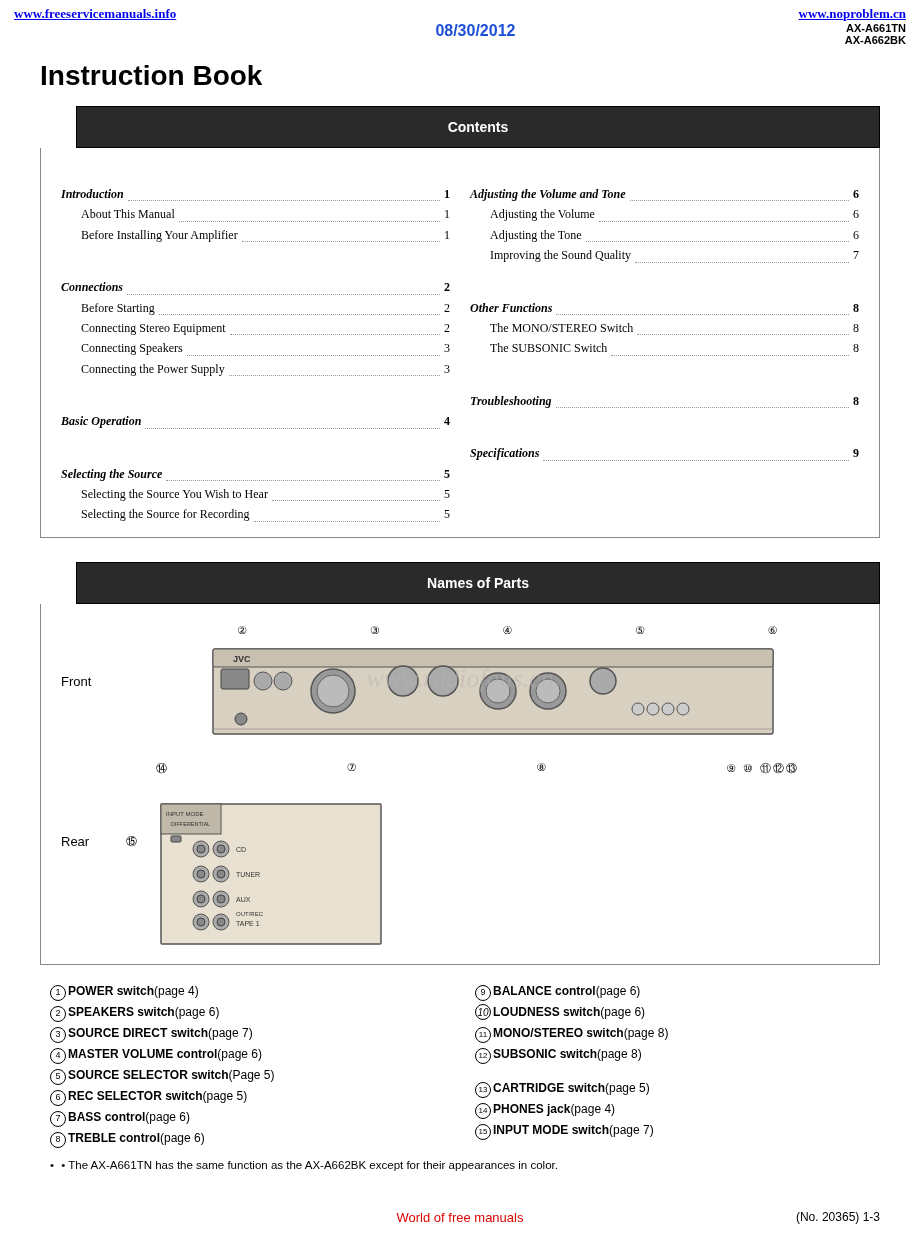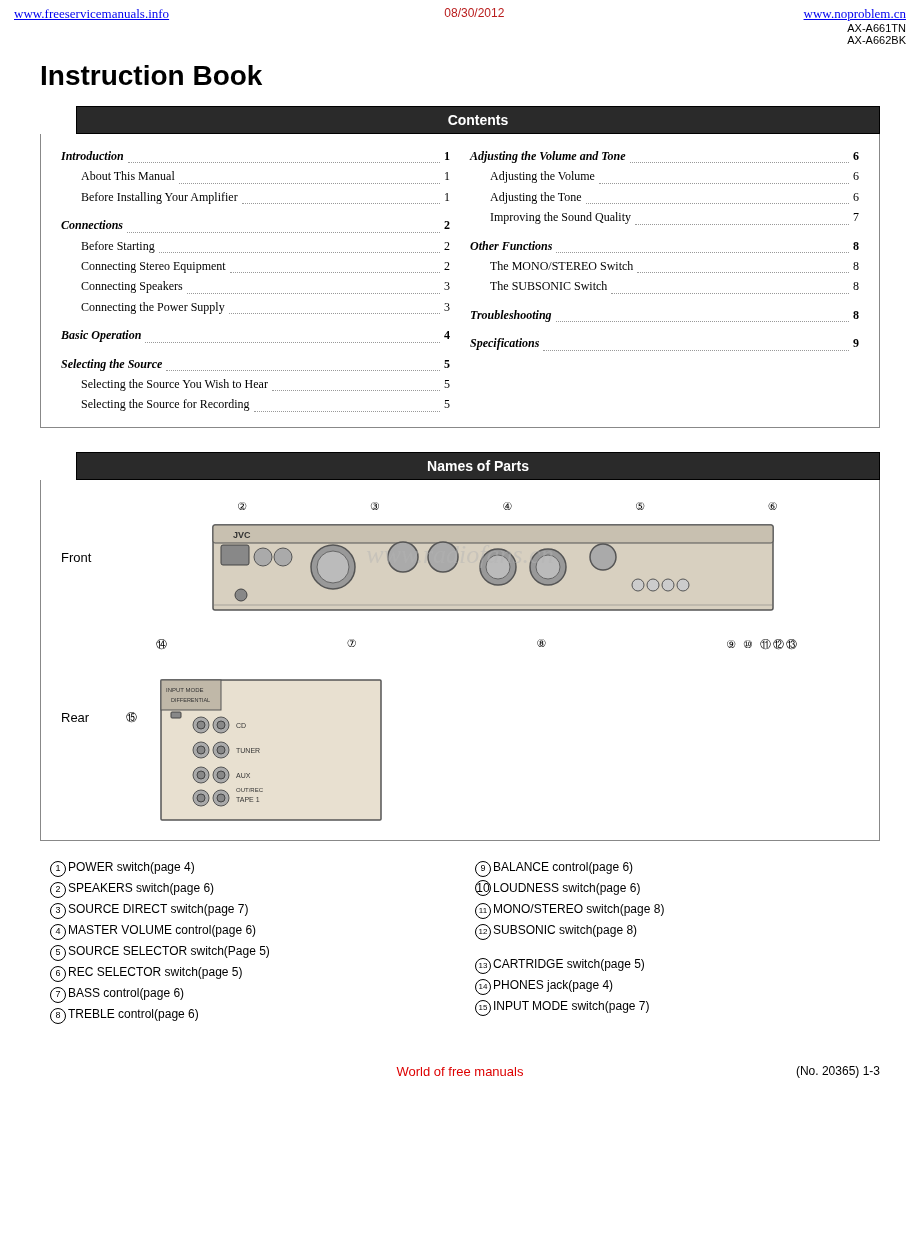--- a/index.html
+++ b/index.html
@@ -13,25 +13,27 @@
       position: relative;
     }
 
     
     .header {
       display: flex;
       justify-content: space-between;
       align-items: flex-start;
       padding: 6px 14px 2px 14px;
       border-bottom: none;
+      font-weight: bold;
     }
     .header-center {
-      font-size: 12px;
-      font-family: Arial, sans-serif;
-      color: #b91c1c;
+      font-size: 16px;
+      font-family: Arial, sans-serif;
+      color: #1d4ed8;
+      margin-top: 16px;
     }
     .header-right-block {
       text-align: right;
       margin-left: 24px;
     }
     .model-name {
       font-size: 11px;
       font-family: Arial, sans-serif;
       color: #000;
       text-align: right;
@@ -48,21 +50,21 @@
       font-family: Arial, sans-serif;
       margin-bottom: 14px;
       margin-top: 4px;
     }
 
     
     .section-header {
       background: #2a2a2a;
       color: #fff;
       text-align: center;
-      padding: 5px 0;
+      padding: 12px 0;
       font-size: 14px;
       font-weight: bold;
       font-family: Arial, sans-serif;
       border: 1px solid #000;
       margin-left: 36px;
     }
 
     .contents-table {
       border: 1px solid #888;
       border-top: none;
@@ -78,20 +80,21 @@
     .toc-entry {
       display: flex;
       justify-content: space-between;
       font-size: 12px;
       line-height: 1.7;
       color: #000;
     }
     .toc-entry.main-entry {
       font-style: italic;
       font-weight: bold;
+      margin-top: 24px;
     }
     .toc-entry.sub-entry {
       padding-left: 20px;
     }
     .toc-dots {
       flex: 1;
       border-bottom: 1px dotted #999;
       margin: 0 4px;
       margin-bottom: 3px;
     }
@@ -124,21 +127,21 @@
       flex: 1;
     }
     .parts-item {
       display: flex;
       align-items: baseline;
       font-size: 12px;
       line-height: 1.75;
       font-family: Arial, sans-serif;
     }
     .parts-bold {
-      font-weight: normal;
+      font-weight: bold;
     }
 
     .note-line {
       margin-top: 10px;
       font-size: 11.5px;
       font-family: Arial, sans-serif;
     }
     .note-bullet {
       margin-right: 4px;
     }
@@ -481,21 +484,21 @@
               <span> (page 6)</span>
           </div>
         </div>
         <div class="parts-col">
           <div class="parts-item">
             <span class="circled">9</span>
             <span class="parts-bold">BALANCE control</span>
               <span> (page 6)</span>
           </div>
           <div class="parts-item">
-            <span class="circled" style="font-size:12px;">10</span>
+            <span class="circled" style="font-size:10px;font-style:italic;">10</span>
             <span class="parts-bold">LOUDNESS switch</span>
               <span> (page 6)</span>
           </div>
           <div class="parts-item">
             <span class="circled" style="font-size:8px;">11</span>
             <span class="parts-bold">MONO/STEREO switch</span>
               <span> (page 8)</span>
           </div>
           <div class="parts-item">
             <span class="circled" style="font-size:8px;">12</span>
@@ -513,20 +516,24 @@
               <span> (page 4)</span>
           </div>
           <div class="parts-item">
             <span class="circled" style="font-size:8px;">15</span>
             <span class="parts-bold">INPUT MODE switch</span>
               <span> (page 7)</span>
           </div>
         </div>
       </div>
 
+      <div class="note-line">
+        <span class="note-bullet">•</span>
+        <span>• The AX-A661TN has the same function as the AX-A662BK except for their appearances in color.</span>
+      </div>
     </div>
   </div>
 
 </div>
 
 <div class="page-footer">
   <div style="flex:1;"></div>
   <div class="footer-world" style="color:#d00;font-size:13px;font-family:Arial,sans-serif;text-align:center;">World of free manuals</div>
   <div style="flex:1;text-align:right;">
     <span class="footer-page">(No. 20365)  1-3</span>

